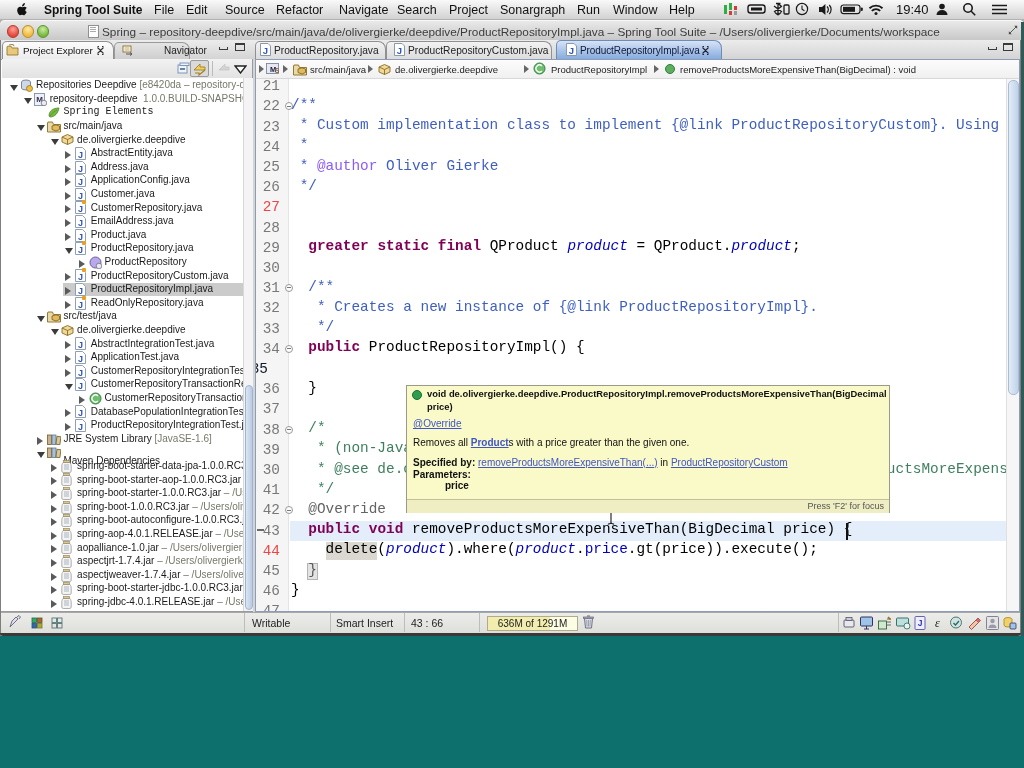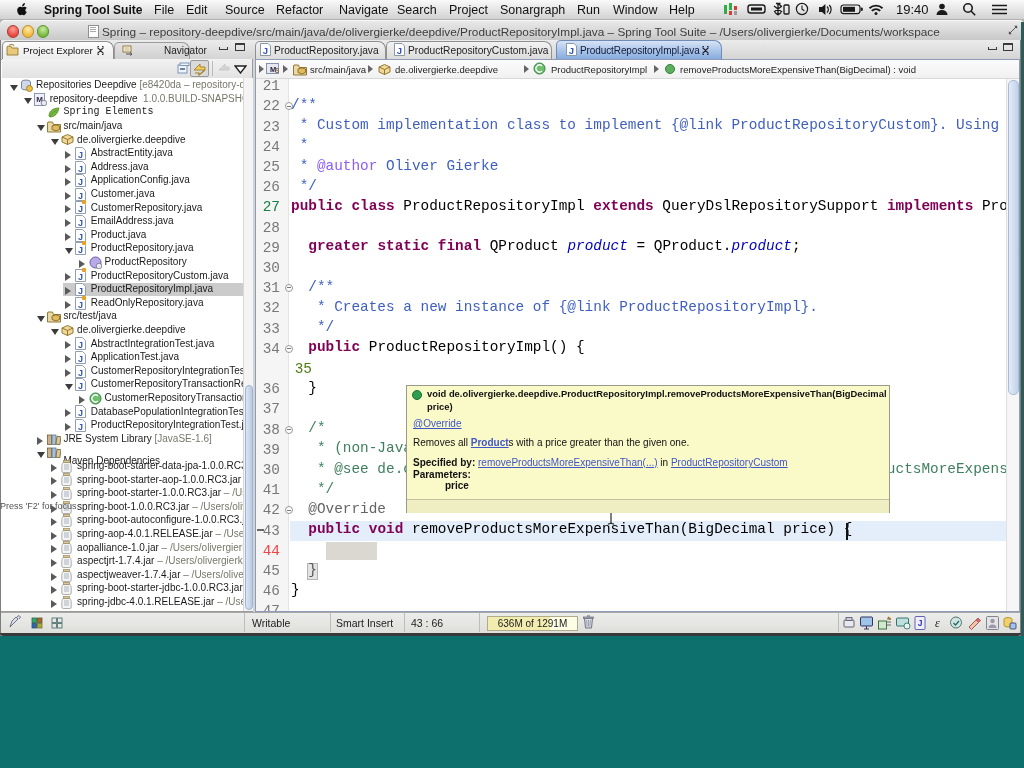--- a/index.html
+++ b/index.html
@@ -487,29 +487,29 @@
 <div class="ab" style="left:680px;top:64px;font-size:9.5px;color:#222;white-space:nowrap;">removeProductsMoreExpensiveThan(BigDecimal) : void</div>
 <div class="ab" style="left:256px;top:79px;width:763px;height:532px;overflow:hidden;background:#fff;" id="code">
 <div class="icx" style="left:0;top:0;width:33px;height:532px;background:#f5f5f5;border-right:1px solid #e4e4e4;box-sizing:border-box;"></div>
 <div class="icx" style="left:34px;top:441.9px;width:729px;height:20.2px;background:#e4eefa;"></div>
 <div class="icx mono" style="right:739px;top:-0.7999999999999972px;color:#787878;">21</div>
 <div class="icx mono" style="right:739px;top:19.400000000000006px;color:#787878;">22</div>
 <div class="icx mono" style="right:739px;top:39.60000000000001px;color:#787878;">23</div>
 <div class="icx mono" style="right:739px;top:59.80000000000001px;color:#787878;">24</div>
 <div class="icx mono" style="right:739px;top:80.0px;color:#787878;">25</div>
 <div class="icx mono" style="right:739px;top:100.19999999999999px;color:#787878;">26</div>
-<div class="icx mono" style="right:739px;top:120.4px;color:#15803d;">27</div>
+<div class="icx mono" style="right:739px;top:120.4px;color:#ef4444;">27</div>
 <div class="icx mono" style="right:739px;top:140.6px;color:#787878;">28</div>
 <div class="icx mono" style="right:739px;top:160.8px;color:#787878;">29</div>
 <div class="icx mono" style="right:739px;top:181.0px;color:#787878;">30</div>
 <div class="icx mono" style="right:739px;top:201.2px;color:#787878;">31</div>
 <div class="icx mono" style="right:739px;top:221.39999999999998px;color:#787878;">32</div>
 <div class="icx mono" style="right:739px;top:241.60000000000002px;color:#787878;">33</div>
 <div class="icx mono" style="right:739px;top:261.79999999999995px;color:#787878;">34</div>
-<div class="icx mono" style="right:707px;top:282.0px;color:#4d7c0f;">35</div>
+<div class="icx mono" style="right:751px;top:282.0px;color:#0f172a;">35</div>
 <div class="icx mono" style="right:739px;top:302.20000000000005px;color:#787878;">36</div>
 <div class="icx mono" style="right:739px;top:322.4px;color:#787878;">37</div>
 <div class="icx mono" style="right:739px;top:342.6px;color:#787878;">38</div>
 <div class="icx mono" style="right:739px;top:362.79999999999995px;color:#787878;">39</div>
 <div class="icx mono" style="right:739px;top:383.0px;color:#787878;">30</div>
 <div class="icx mono" style="right:739px;top:403.20000000000005px;color:#787878;">41</div>
 <div class="icx mono" style="right:739px;top:423.4px;color:#787878;">42</div>
 <div class="icx mono" style="right:739px;top:443.6px;color:#787878;">43</div>
 <div class="icx mono" style="right:739px;top:463.79999999999995px;color:#ef4444;">44</div>
 <div class="icx mono" style="right:739px;top:484.0px;color:#787878;">45</div>
@@ -523,34 +523,34 @@
 <div class="icx" style="left:31px;top:268.99999999999994px;width:4px;height:1px;background:#777;"></div>
 <div class="icx" style="left:29px;top:346.6px;width:8px;height:8px;border:1px solid #9a9a9a;border-radius:50%;background:#fdfdfd;box-sizing:border-box;"></div>
 <div class="icx" style="left:31px;top:349.8px;width:4px;height:1px;background:#777;"></div>
 <div class="icx" style="left:29px;top:427.4px;width:8px;height:8px;border:1px solid #9a9a9a;border-radius:50%;background:#fdfdfd;box-sizing:border-box;"></div>
 <div class="icx" style="left:31px;top:430.59999999999997px;width:4px;height:1px;background:#777;"></div>
 <div class="icx mono" style="left:35.0px;top:17.900000000000006px;"><span class="jd">/**</span></div>
 <div class="icx mono" style="left:35.0px;top:38.10000000000001px;"><span class="jd"> * Custom implementation class to implement {@link ProductRepositoryCustom}. Using</span></div>
 <div class="icx mono" style="left:35.0px;top:58.30000000000001px;"><span class="jd"> *</span></div>
 <div class="icx mono" style="left:35.0px;top:78.5px;"><span class="jd"> * <span class="jt">@author</span> Oliver Gierke</span></div>
 <div class="icx mono" style="left:35.0px;top:98.69999999999999px;"><span class="jd"> */</span></div>
-<div class="icx mono" style="left:35.0px;top:118.9px;"><span class="k">public</span> <span class="k">class</span> ProductRepositoryImpl <span class="k">extends</span> QueryDslRepositorySupport <span class="k">implements</span> Pro</div>
 <div class="icx mono" style="left:35.0px;top:159.3px;">  <span class="k">greater</span> <span class="k">static</span> <span class="k">final</span> QProduct <span class="sf">product</span> = QProduct.<span class="sf">product</span>;</div>
 <div class="icx mono" style="left:35.0px;top:199.7px;">  <span class="jd">/**</span></div>
 <div class="icx mono" style="left:35.0px;top:219.89999999999998px;"><span class="jd">   * Creates a new instance of {@link ProductRepositoryImpl}.</span></div>
 <div class="icx mono" style="left:35.0px;top:240.10000000000002px;"><span class="jd">   */</span></div>
 <div class="icx mono" style="left:35.0px;top:260.29999999999995px;">  <span class="k">public</span> ProductRepositoryImpl() {</div>
 <div class="icx mono" style="left:35.0px;top:300.70000000000005px;">  }</div>
 <div class="icx mono" style="left:35.0px;top:341.1px;">  <span class="cm">/*</span></div>
 <div class="icx mono" style="left:35.0px;top:361.29999999999995px;"><span class="cm">   * (non-Javadoc)</span></div>
 <div class="icx mono" style="left:35.0px;top:381.5px;"><span class="cm">   * @see de.olivergierke.deepdive.ProductRepositoryCustom#removeProductsMoreExpensiveThan(java.math.BigDecimal)</span></div>
 <div class="icx mono" style="left:35.0px;top:401.70000000000005px;"><span class="cm">   */</span></div>
 <div class="icx mono" style="left:35.0px;top:421.9px;">  <span class="gy">@Override</span></div>
 <div class="icx mono" style="left:35.0px;top:442.1px;">  <span class="k">public</span> <span class="k">void</span> removeProductsMoreExpensiveThan(BigDecimal price) {</div>
 <div class="icx" style="left:69.56px;top:463.29999999999995px;width:51.84px;height:18px;background:#dbd8d1;"></div>
+<div class="icx mono" style="left:35.0px;top:462.29999999999995px;">    delete(<span class="sf">product</span>).where(<span class="sf">product</span>.<span class="fl">price</span>.gt(price)).execute();</div>
 <div class="icx" style="left:51.28px;top:484.0px;width:10.64px;height:17px;background:#e3e3e3;border:1px solid #b4b4b4;box-sizing:border-box;"></div>
 <div class="icx mono" style="left:35.0px;top:482.5px;">  <span style="color:#555">}</span></div>
 <div class="icx mono" style="left:35.0px;top:502.69999999999993px;">}</div>
 <div class="icx" style="left:589.96px;top:444.1px;width:1.6px;height:17px;background:#111;"></div>
 <div class="icx" style="left:0.5px;top:450.1px;width:7px;height:2px;background:#6a6a6a;"></div>
 </div>
 <svg class="ab" style="left:606px;top:510px;" width="10" height="15" viewBox="0 0 11 17">
     <path d="M2 1 C3.5 1 4.8 1.6 5.5 2.4 C6.2 1.6 7.5 1 9 1 M5.5 2.4 L5.5 14.6 M2 16 C3.5 16 4.8 15.4 5.5 14.6 C6.2 15.4 7.5 16 9 16" fill="none" stroke="#222" stroke-width="1.3"></path>
   </svg>
 <div class="ab" style="left:1006px;top:79px;width:13px;height:532px;background:#f6f6f6;border-left:1px solid #e0e0e0;box-sizing:border-box;"></div>
@@ -558,21 +558,21 @@
 <div class="ab" style="left:406px;top:385px;width:484px;height:128px;background:#faf9c8;border:1px solid #9a9a8a;box-sizing:border-box;font-size:10px;color:#111;"></div>
 <div class="ab" style="left:412px;top:390px;width:8px;height:8px;border-radius:50%;background:#2e9e4e;border:1px solid #1a6e33;"></div>
 <div class="ab" style="left:427px;top:388px;font-size:9.4px;font-weight:bold;color:#111;white-space:nowrap;">void de.olivergierke.deepdive.ProductRepositoryImpl.removeProductsMoreExpensiveThan(BigDecimal</div>
 <div class="ab" style="left:427px;top:400.5px;font-size:9.4px;font-weight:bold;color:#111;">price)</div>
 <div class="ab" style="left:413px;top:418px;font-size:10px;color:#4055c8;text-decoration:underline;">@Override</div>
 <div class="ab" style="left:413px;top:437px;font-size:10px;color:#111;">Removes all <span style="color:#4055c8;text-decoration:underline;font-weight:bold;">Product</span>s with a price greater than the given one.</div>
 <div class="ab" style="left:413px;top:457px;font-size:10px;color:#111;"><b>Specified by:</b> <span style="color:#4055c8;text-decoration:underline;">removeProductsMoreExpensiveThan(...)</span> in <span style="color:#4055c8;text-decoration:underline;">ProductRepositoryCustom</span></div>
 <div class="ab" style="left:413px;top:469px;font-size:10px;color:#111;font-weight:bold;">Parameters:</div>
 <div class="ab" style="left:445px;top:480px;font-size:10px;color:#111;font-weight:bold;">price</div>
 <div class="ab" style="left:407px;top:499px;width:482px;height:13px;background:#efedc2;border-top:1px solid #c2c0a0;"></div>
-<div class="ab" style="left:0;top:501px;width:884px;font-size:9px;color:#555;">Press 'F2' for focus</div>
+<div class="ab" style="left:0;top:501px;width:884px;font-size:9px;color:#555;text-align:right;">Press 'F2' for focus</div>
 <div class="ab" style="left:1px;top:612px;width:1019px;height:21px;background:linear-gradient(#ececea,#dededa);border-top:1px solid #a8a8a8;border-radius:0 0 5px 5px;"></div>
 <svg class="ab" style="left:8px;top:615px;" width="62" height="15" viewBox="0 0 62 15">
 <g stroke="#667" fill="#dde" stroke-width="0.9">
       <path d="M2 12 L4 6 L8 2 L10 4 L6 8 Z"></path>
       <path d="M9 2 l2 -1.5 1.5 1.5 -1.5 2"></path>
     </g>
 <g>
       <rect x="24" y="3" width="4.5" height="4.5" fill="#3a6" stroke="#265" stroke-width="0.8"></rect>
       <rect x="29.5" y="3" width="4.5" height="4.5" fill="#a63" stroke="#652" stroke-width="0.8"></rect>
       <rect x="24" y="8.5" width="4.5" height="4.5" fill="#36a" stroke="#257" stroke-width="0.8"></rect>

